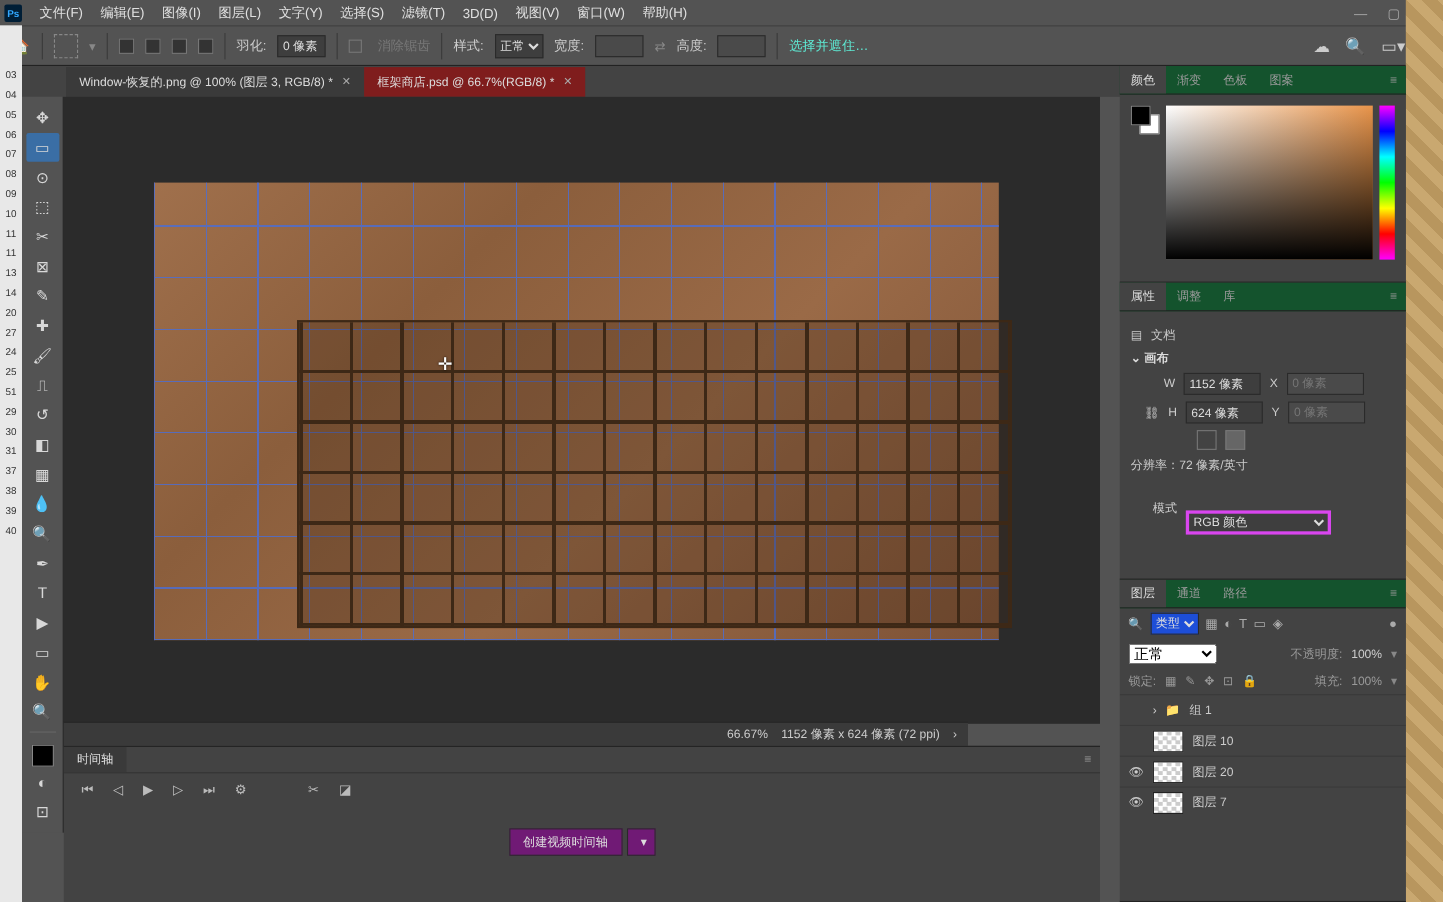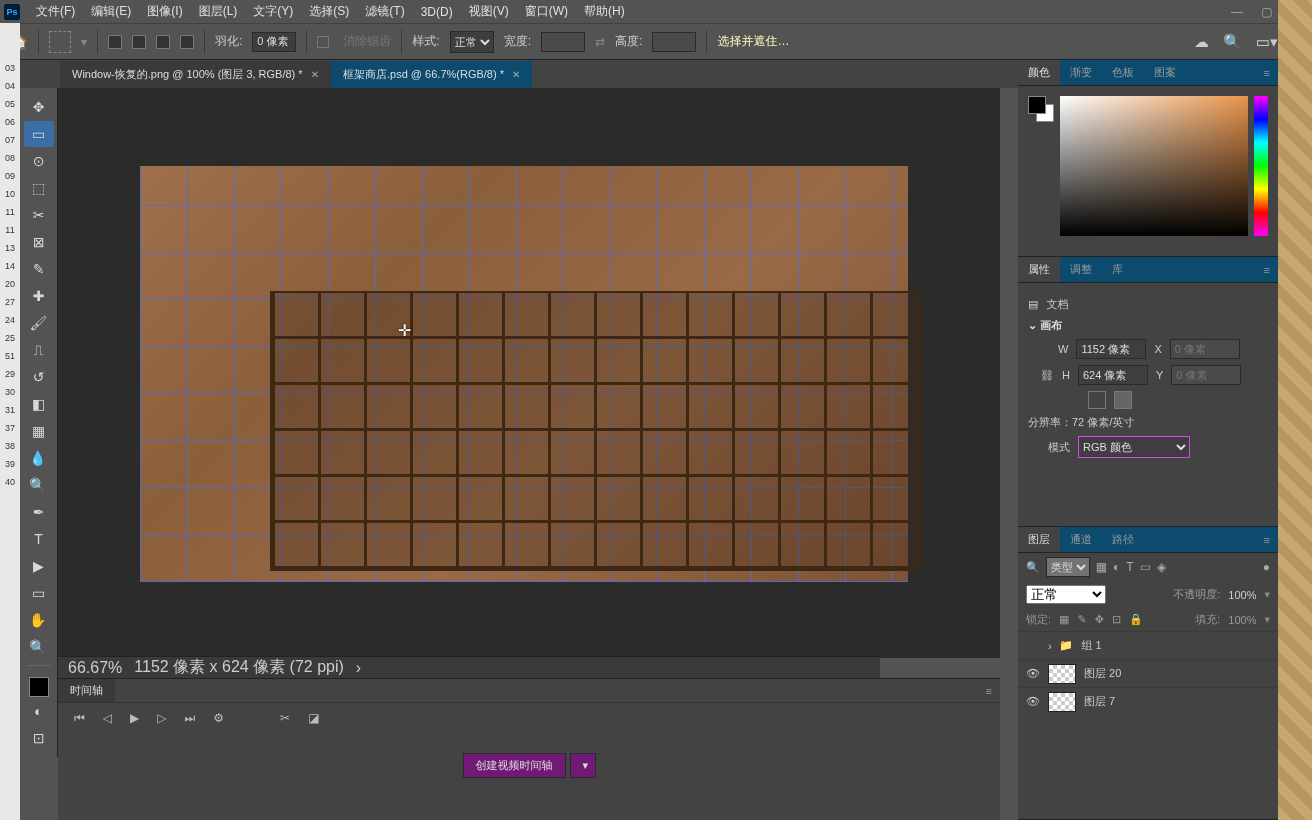--- a/index.html
+++ b/index.html
@@ -19,21 +19,21 @@
 .optionsbar .sel-kind { width: 22px; height: 22px; border: 1px dashed #888; }
 .optionsbar .small-sq { width: 14px; height: 14px; background: #333; border: 1px solid #777; }
 .optionsbar input[type=text] { background: #3e3e3e; border: 1px solid #2a2a2a; color: #ddd; width: 44px; height: 20px; padding: 0 4px; font-size: 11px; }
 .optionsbar .checkbox { width: 12px; height: 12px; border: 1px solid #777; display: inline-block; margin-right: 4px; }
 .optionsbar select { background: #3e3e3e; color: #ddd; border: 1px solid #2a2a2a; height: 22px; font-size: 11px; }
 .right-icons { margin-left: auto; display: flex; gap: 14px; color: #ccc; font-size: 15px; }
 
 
 .tabbar { height: 28px; background: #434343; display: flex; align-items: center; padding-left: 60px; font-size: 11px; color: #ddd; }
 .tabbar .tab { padding: 6px 12px; display: flex; align-items: center; gap: 8px; background: #3a3a3a; }
-.tabbar .tab.active { background: #0c4a6e; }
+.tabbar .tab.active { background: #7f1d1d; }
 .tabbar .tab .close { color: #aaa; font-size: 10px; }
 
 
 .os-left { position: absolute; left: 0; top: 23px; width: 20px; height: 797px; background: #e8e8e8; display: flex; flex-direction: column; font-size: 9px; color: #333; align-items: center; padding-top: 40px; gap: 2px; }
 .os-left .num { height: 16px; }
 
 
 .toolpanel { position: absolute; left: 20px; top: 88px; width: 38px; background: #535353; border-right: 1px solid #222; display: flex; flex-direction: column; align-items: center; padding: 6px 0; gap: 1px; }
 .toolpanel .tool { width: 30px; height: 26px; display: flex; align-items: center; justify-content: center; color: #d8d8d8; font-size: 14px; border-radius: 2px; }
 .toolpanel .tool.active { background: #3a6ea5; }
@@ -41,54 +41,54 @@
 
 
 .canvas-wrap { position: absolute; left: 58px; top: 88px; width: 942px; height: 570px; background: #2b2b2b; overflow: hidden; }
 .canvas { position: absolute; left: 82px; top: 78px; width: 768px; height: 416px; background: linear-gradient(135deg,#a0704c,#8b5e3c 30%,#9a6a47 60%,#7d5236); }
 .canvas::before { content:""; position:absolute; inset:0; background-image: repeating-linear-gradient(90deg,#4a6fd8 0 1px,transparent 1px 47px), repeating-linear-gradient(0deg,#4a6fd8 0 1px,transparent 1px 47px); opacity:0.8; }
 .shelf-grid { position: absolute; left: 130px; top: 125px; width: 650px; height: 280px; border: 2px solid #3d2816; background: rgba(62,40,22,0.3); }
 .shelf-grid::before { content:""; position:absolute; inset:0; background-image: repeating-linear-gradient(90deg,#3d2816 0 3px,transparent 3px 46px), repeating-linear-gradient(0deg,#3d2816 0 3px,transparent 3px 46px); }
 .cursor-cross { position: absolute; left: 258px; top: 155px; color: #fff; font-size: 16px; text-shadow: 0 0 2px #000; }
 
 
-.statusbar { position: absolute; left: 58px; top: 656px; width: 822px; height: 22px; background: #3a3a3a; color: #ccc; font-size: 16px; display: flex; align-items: center; padding: 0 10px; gap: 12px; border-top: 1px solid #222; }
+.statusbar { position: absolute; left: 58px; top: 656px; width: 822px; height: 22px; background: #3a3a3a; color: #ccc; font-size: 11px; display: flex; align-items: center; padding: 0 10px; gap: 12px; border-top: 1px solid #222; justify-content: flex-end; }
 
 
 .timeline { position: absolute; left: 58px; top: 678px; width: 942px; height: 142px; background: #434343; border-top: 1px solid #222; color: #ddd; font-size: 11px; }
 .timeline .tl-header { height: 24px; display: flex; align-items: center; border-bottom: 1px solid #333; }
 .timeline .tl-tab { padding: 4px 12px; background: #3a3a3a; }
 .timeline .tl-controls { height: 30px; display: flex; align-items: center; padding-left: 16px; gap: 18px; color: #bbb; font-size: 12px; }
 .timeline .tl-center { display: flex; justify-content: center; margin-top: 20px; }
 .timeline button { background: #701a75; color: #ddd; border: 1px solid #2a2a2a; padding: 4px 12px; font-size: 11px; }
 
 
 .right { position: absolute; right: 34px; top: 60px; width: 260px; height: 760px; background: #434343; display: flex; flex-direction: column; font-size: 11px; color: #ccc; }
 .panel { border-bottom: 1px solid #222; }
-.panel-tabs { height: 26px; display: flex; align-items: center; background: #0c4a6e; border-bottom: 1px solid #222; }
+.panel-tabs { height: 26px; display: flex; align-items: center; background: #14532d; border-bottom: 1px solid #222; }
 .panel-tabs .ptab { padding: 5px 10px; color: #999; }
 .panel-tabs .ptab.active { background: #434343; color: #ddd; }
 .panel-tabs .menu-dots { margin-left: auto; padding-right: 8px; color: #999; }
 
 .color-panel-body { height: 170px; display: flex; padding: 10px; gap: 6px; }
 .fgbg { width: 26px; height: 26px; position: relative; }
 .fgbg .fg { position: absolute; width: 18px; height: 18px; background: #000; border: 1px solid #888; }
 .fgbg .bg { position: absolute; right: 0; bottom: 0; width: 18px; height: 18px; background: #fff; border: 1px solid #888; }
 .picker { flex: 1; height: 140px; background: linear-gradient(to bottom, rgba(0,0,0,0), #000), linear-gradient(to right, #fff, #e8944a); }
 .hue { width: 14px; height: 140px; background: linear-gradient(#f0f,#00f,#0ff,#0f0,#ff0,#f00,#f0f); }
 
 .props-body { padding: 8px 10px; }
 .props-body .row { display: flex; align-items: center; gap: 8px; margin: 6px 0; }
 .props-body input { background: #3e3e3e; border: 1px solid #2a2a2a; color: #ddd; width: 70px; height: 20px; padding: 0 4px; font-size: 11px; }
-.props-body select { background: #3e3e3e; color: #ddd; border: 1px solid #d946ef; height: 22px; font-size: 11px; width: 112px; }
+.props-body select { background: #3e3e3e; color: #ddd; border: 3px solid #d946ef; height: 22px; font-size: 11px; width: 132px; margin-top: 28px; }
 .disclosure { color: #ddd; font-weight: bold; margin: 6px 0; }
 
 .layers-body { flex: 1; overflow: auto; }
 .layers-opts { display: flex; align-items: center; padding: 4px 8px; gap: 6px; }
-.layers-opts select { background: #737373; color: #ddd; border: 1px solid #2a2a2a; height: 20px; font-size: 11px; }
+.layers-opts select { background: #1d4ed8; color: #ddd; border: 1px solid #2a2a2a; height: 20px; font-size: 11px; }
 .layers-opts .mini { color: #aaa; font-size: 12px; }
 .blend-row { display: flex; align-items: center; padding: 4px 8px; gap: 8px; }
 .lock-row { display: flex; align-items: center; padding: 4px 8px; gap: 8px; color: #999; }
 .layer { display: flex; align-items: center; height: 28px; padding: 0 8px; gap: 8px; border-top: 1px solid #3a3a3a; }
 .layer .eye { width: 14px; text-align: center; color: #ccc; }
 .layer .thumb { width: 28px; height: 20px; background: #888; border: 1px solid #222; background-image: repeating-conic-gradient(#ccc 0 25%, #fff 0 50%); background-size: 8px 8px; }
 .layer.folder .folder-ico { color: #ccc; }
 
 
 .os-right { position: absolute; right: 0; top: 0; width: 34px; height: 820px; background: repeating-linear-gradient(45deg,#c9a870 0 10px,#b8965e 10px 20px); }
@@ -136,21 +136,21 @@
   <span style="color:#777">消除锯齿</span>
   <span class="sep"></span>
   <span>样式:</span>
   <select><option>正常</option></select>
   <span>宽度:</span>
   <input type="text" disabled="" style="background: rgb(74, 74, 74);">
   <span style="color:#888">⇄</span>
   <span>高度:</span>
   <input type="text" disabled="" style="background: rgb(74, 74, 74);">
   <span class="sep"></span>
-  <span style="color:#fef9c3">选择并遮住…</span>
+  <span style="color:#5eead4">选择并遮住…</span>
   <div class="right-icons">
     <span>☁</span>
     <span>🔍</span>
     <span>▭▾</span>
     <span>⇱</span>
   </div>
 </div>
 
 <div class="tabbar">
   <div class="tab">
@@ -348,20 +348,25 @@
         <span style="color:#888">▾</span>
     </div>
     <div id="layerlist">
         <div class="layer folder">
           <span class="eye"></span>
           <span>›</span>
           <span class="folder-ico">📁</span>
           <span>组 1</span>
         </div>
         <div class="layer">
+          <span class="eye"></span>
+          <span class="thumb"></span>
+          <span>图层 10</span>
+        </div>
+        <div class="layer">
           <span class="eye">👁</span>
           <span class="thumb"></span>
           <span>图层 20</span>
         </div>
         <div class="layer">
           <span class="eye">👁</span>
           <span class="thumb"></span>
           <span>图层 7</span>
         </div>
       </div>

